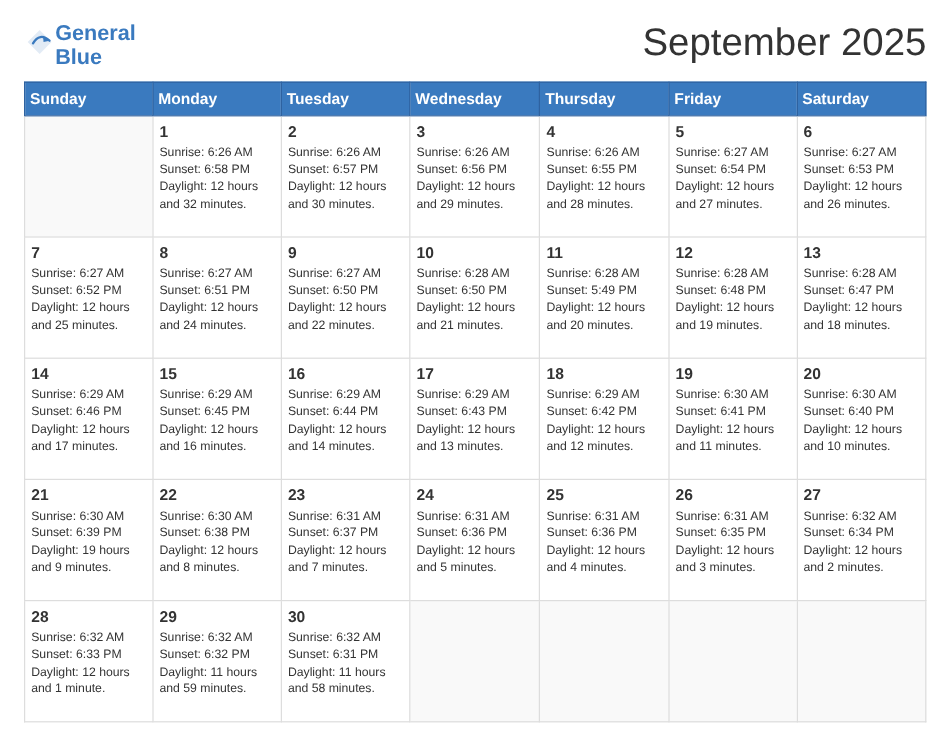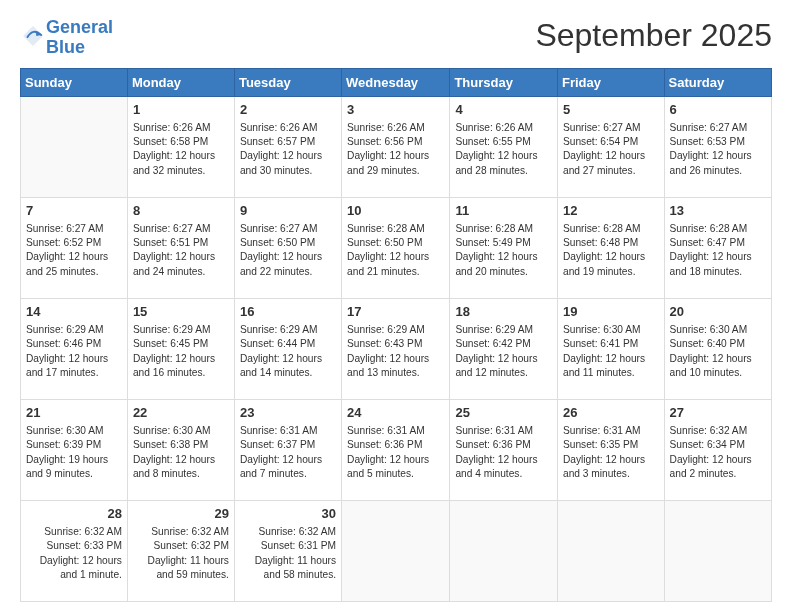--- a/index.html
+++ b/index.html
@@ -89,21 +89,20 @@
       font-weight: 600;
       color: #333;
       display: block;
       margin-bottom: 2px;
     }
     .cell-empty {
       background: #f9f9f9;
     }
     .last-row td {
       height: 68px;
-      text-align: right;
     }
   </style>
 </head>
 <body>
 
 <div class="page">
   <div class="header">
     <div class="logo">
       <div>
         <svg class="logo-icon" viewBox="0 0 40 40">

